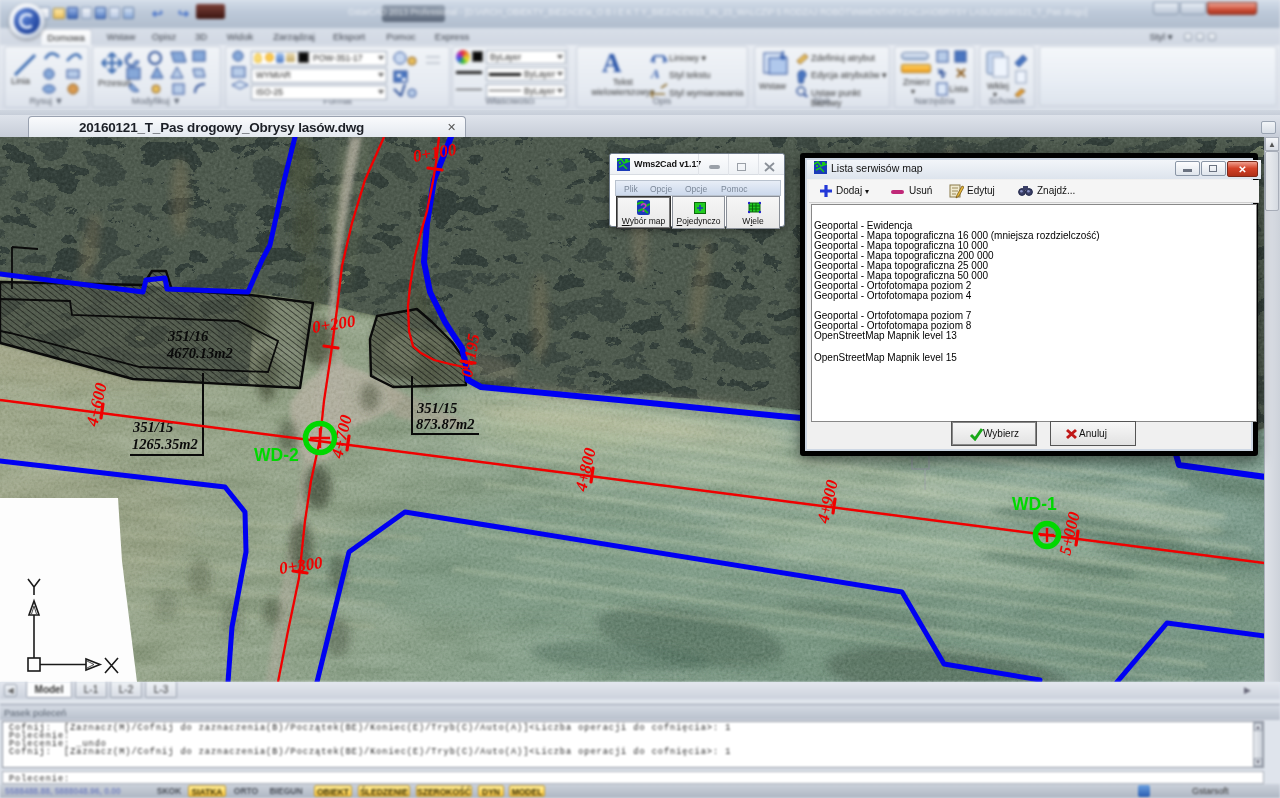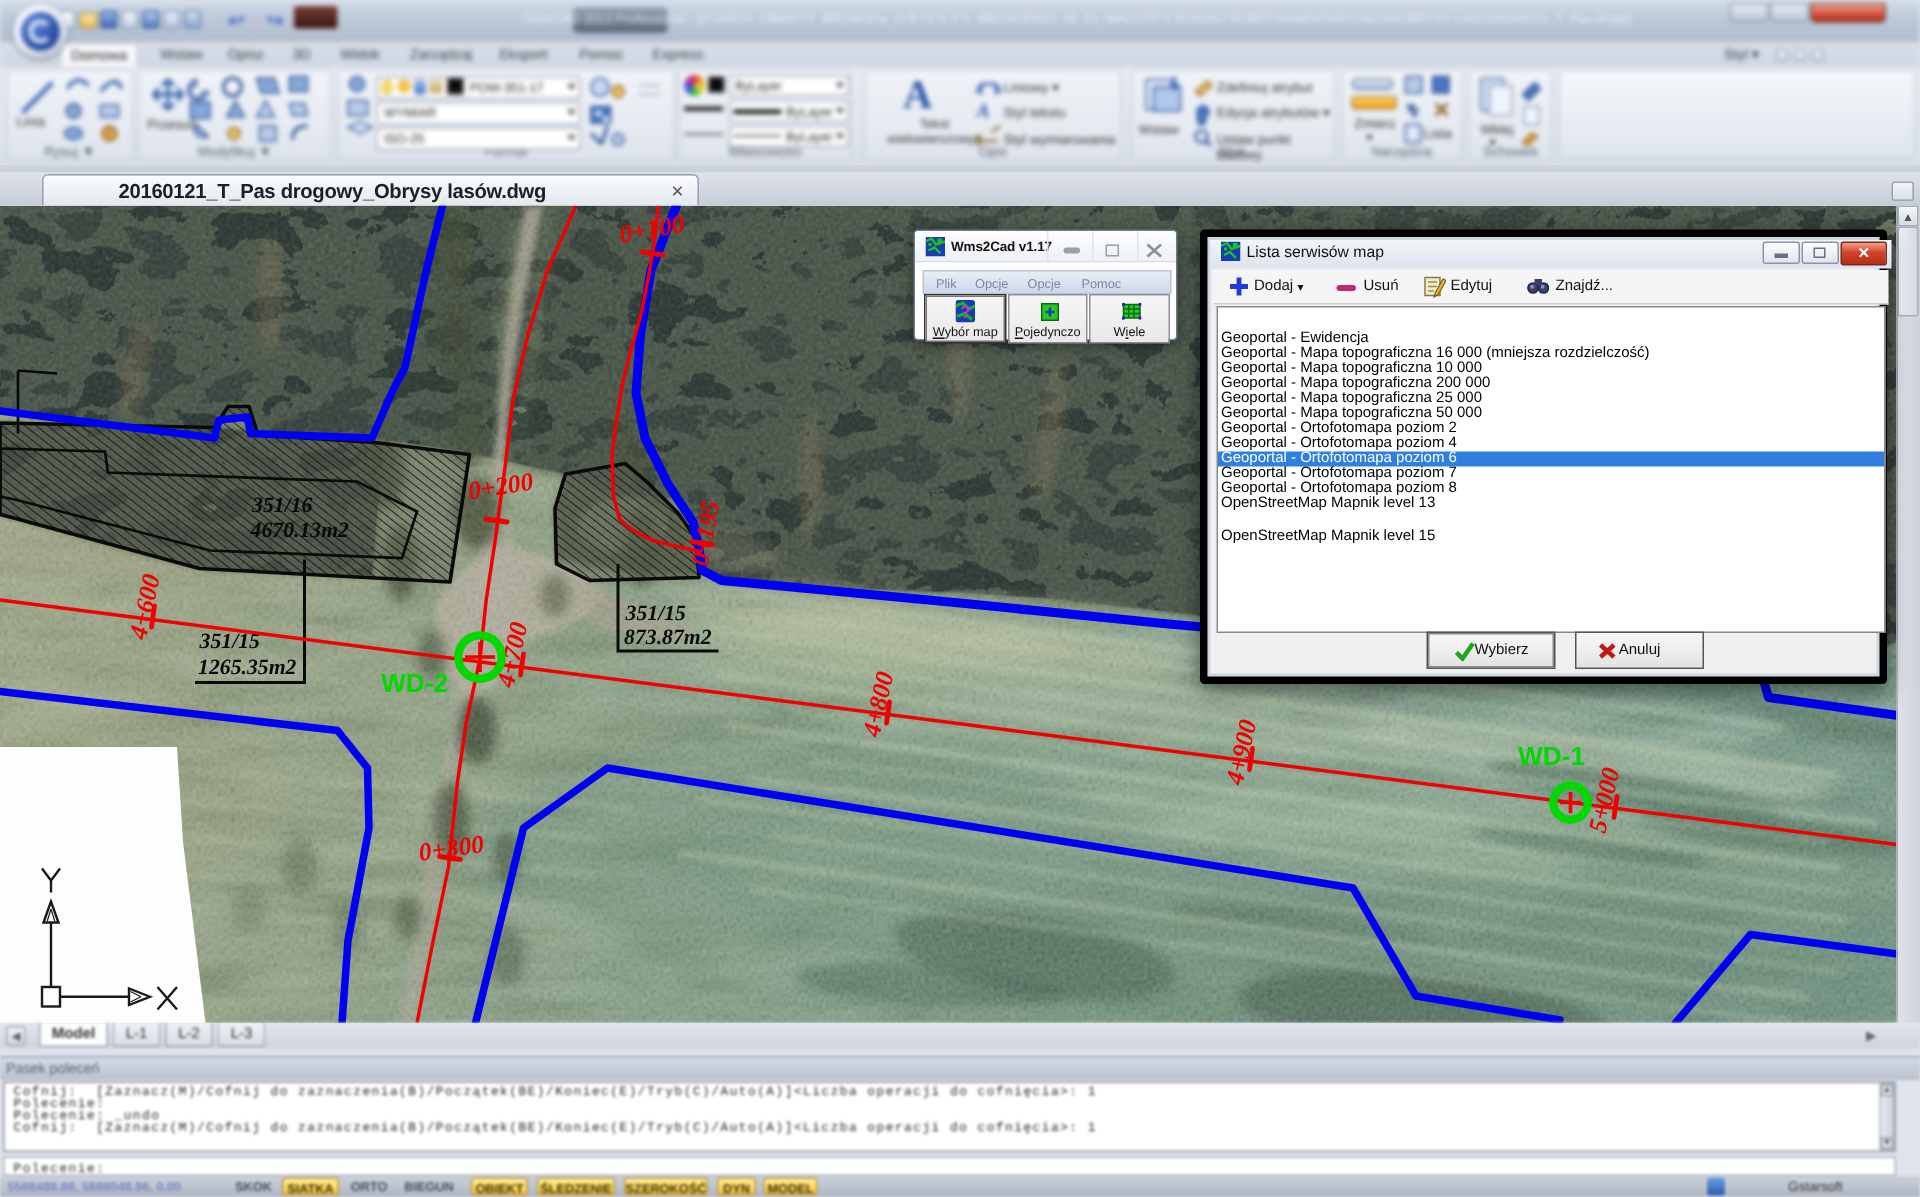--- a/index.html
+++ b/index.html
@@ -618,21 +618,20 @@
     </div>
     <div id="llist">
       <div class="li" style="top:2px">Geoportal - Ewidencja</div>
       <div class="li" style="top:12px">Geoportal - Mapa topograficzna 16 000 (mniejsza rozdzielczość)</div>
       <div class="li" style="top:22px">Geoportal - Mapa topograficzna 10 000</div>
       <div class="li" style="top:32px">Geoportal - Mapa topograficzna 200 000</div>
       <div class="li" style="top:42px">Geoportal - Mapa topograficzna 25 000</div>
       <div class="li" style="top:52px">Geoportal - Mapa topograficzna 50 000</div>
       <div class="li" style="top:62px">Geoportal - Ortofotomapa poziom 2</div>
       <div class="li" style="top:72px">Geoportal - Ortofotomapa poziom 4</div>
-      <div class="li sel" style="top:82px">Geoportal - Ortofotomapa poziom 6</div>
       <div class="li" style="top:92px">Geoportal - Ortofotomapa poziom 7</div>
       <div class="li" style="top:102px">Geoportal - Ortofotomapa poziom 8</div>
       <div class="li" style="top:112px">OpenStreetMap Mapnik level 13</div>
       <div class="li" style="top:134px">OpenStreetMap Mapnik level 15</div>
     </div>
     <div class="lbtn" style="left:146px;box-shadow:inset 0 0 0 1px #888;">
       <svg class="abs" style="left:17px;top:5px" width="15" height="14" viewBox="0 0 15 14">
           <path d="M2 8 L6 12 L13 2" stroke="#18a818" stroke-width="3" fill="none"></path>
         </svg>
       <span style="margin-left:14px">Wybierz</span>

